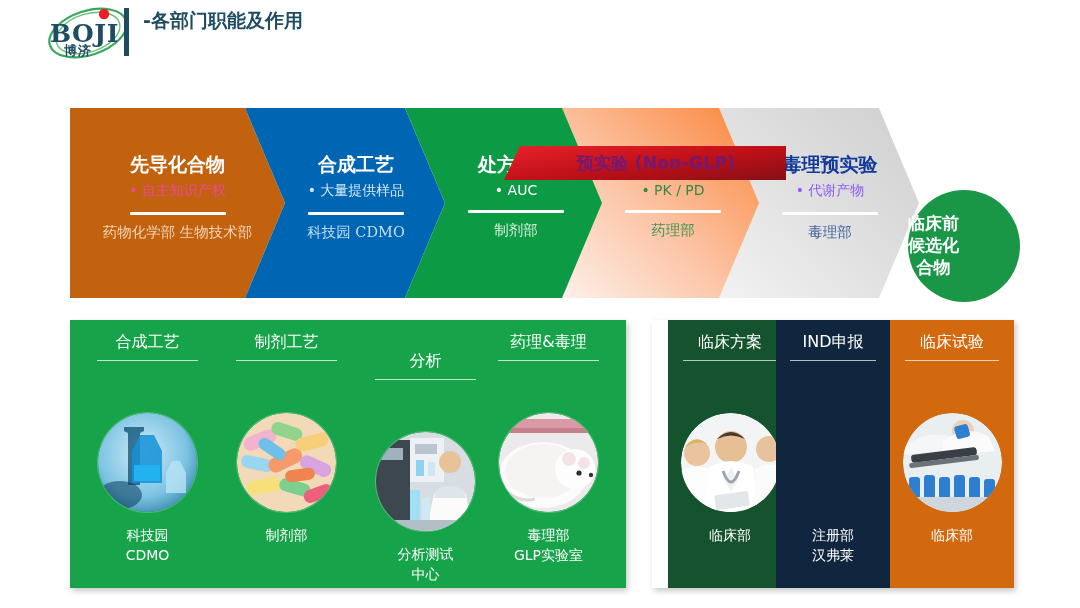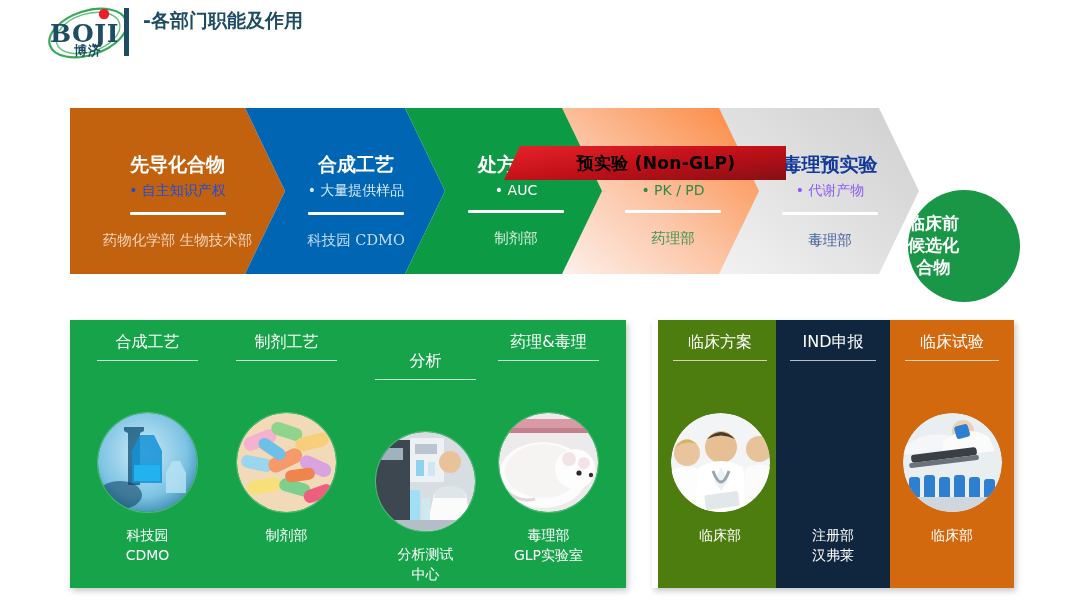--- a/index.html
+++ b/index.html
@@ -6,59 +6,59 @@
   body{
     width:1080px;height:608px;position:relative;overflow:hidden;
     font-family:"Liberation Sans","DejaVu Sans",sans-serif;
   }
 
   
   #header{position:absolute;left:0;top:0;width:1080px;height:68px;}
   #logo-block{position:absolute;left:42px;top:6px;width:96px;height:56px;}
   #logo-svg{position:absolute;left:0;top:0;}
   #logo-cn{
-    position:absolute;left:32px;top:36px;font-size:13px;font-weight:bold;
+    position:absolute;left:22px;top:36px;font-size:13px;font-weight:bold;
     color:#1d4c63;letter-spacing:1px;font-family:"DejaVu Sans",sans-serif;
   }
   #header-divider{
     position:absolute;left:124px;top:8px;width:5px;height:48px;background:#1d4c63;
   }
   #title-wrap{position:absolute;left:142px;top:8px;height:48px;display:flex;align-items:baseline;}
   #title-main{
     font-size:33px;font-weight:bold;color:#1d4c63;letter-spacing:1px;
     font-family:"DejaVu Sans",sans-serif;line-height:48px;
   }
   #title-sub{
     font-size:19px;font-weight:bold;color:#1d4c63;letter-spacing:0px;
     font-family:"DejaVu Sans",sans-serif;margin-left:1px;
   }
 
   
   #flow{position:absolute;left:0;top:70px;width:1080px;height:240px;}
 
-  .chev{position:absolute;top:38px;height:166px;}
+  .chev{position:absolute;top:38px;height:190px;}
   .chev-shape{position:absolute;left:0;top:0;width:100%;height:100%;}
   .chev-body{position:absolute;left:0;top:0;width:100%;height:100%;
     display:flex;flex-direction:column;align-items:center;padding-top:46px;box-sizing:border-box;}
   .chev-title{font-size:19px;font-weight:bold;font-family:"DejaVu Sans",sans-serif;line-height:1.1;}
   .chev-bullet{font-size:14px;margin-top:7px;font-family:"DejaVu Sans",sans-serif;white-space:nowrap;}
   .chev-rule{width:96px;height:3px;margin-top:12px;border-radius:1px;}
-  .chev-dept{font-size:14.5px;line-height:1.45;margin-top:15px;text-align:center;
+  .chev-dept{font-size:14.5px;line-height:1.45;margin-top:7px;text-align:center;
     font-family:"DejaVu Serif",serif;white-space:nowrap;}
 
   #overflow-dept{
     position:absolute;left:84px;top:276px;font-size:15px;color:#3a3a3a;
     font-family:"DejaVu Serif",serif;
   }
 
   #redband{position:absolute;left:504px;top:76px;width:282px;height:34px;}
   #redband-label{
     position:absolute;left:0;top:0;width:282px;height:34px;
     display:flex;align-items:center;justify-content:center;
-    color:#000000;font-size:17px;font-weight:bold;
+    color:#701a75;font-size:17px;font-weight:bold;
     font-family:"DejaVu Sans",sans-serif;letter-spacing:0.3px;padding-left:22px;box-sizing:border-box;
   }
 
   #endcircle{
     position:absolute;left:908px;top:120px;width:112px;height:112px;border-radius:50%;
     background:#1a9647;display:flex;flex-direction:column;align-items:flex-start;justify-content:center;
   }
   #endcircle-text{
     color:#ffffff;font-size:17px;font-weight:bold;line-height:1.28;text-align:center;
     font-family:"DejaVu Sans",sans-serif;white-space:pre-line;
@@ -133,21 +133,21 @@
 </div>
 
 <div id="flow">
 
   <div class="chev" style="left:70px;width:215px;">
     <svg class="chev-shape" viewBox="0 0 215 190" preserveAspectRatio="none">
       <polygon points="0,0 175,0 215,95 175,190 0,190" fill="#c2620f"></polygon>
     </svg>
     <div class="chev-body">
       <div class="chev-title" style="color:#ffffff">先导化合物</div>
-      <div class="chev-bullet" style="color:#1d4ed8">• 自主知识产权</div>
+      <div class="chev-bullet" style="color:#ec4899">• 自主知识产权</div>
       <div class="chev-rule" style="background:#ffffff"></div>
       <div class="chev-dept" style="color:#f4d6bb">药物化学部
 生物技术部</div>
     </div>
   </div>
   <div id="overflow-dept">药代分析部</div>
 
   <div class="chev" style="left:245px;width:200px;">
     <svg class="chev-shape" viewBox="0 0 200 190" preserveAspectRatio="none">
       <polygon points="0,0 160,0 200,95 160,190 0,190 40,95" fill="#0066b3"></polygon>
@@ -324,21 +324,21 @@
         <path d="M8 78 q12 12 28 8" stroke="#ded8d8" stroke-width="3" fill="none"></path>
       </svg>
     </div>
     <div class="g-label">毒理部
 GLP实验室</div>
   </div>
 </div>
 
 <div id="panel-right">
 
-  <div class="r-col" style="left:6px;width:124px;background:#4d7c0f;">
+  <div class="r-col" style="left:16px;width:124px;background:#14532d;">
     <div class="r-head">临床方案</div>
     <div class="r-rule"></div>
     <div class="r-circle" style="left:13px;">
       <svg width="99" height="99" viewBox="0 0 99 99">
         <circle cx="49.5" cy="49.5" r="49.5" fill="#f3f4f5"></circle>
         <circle cx="16" cy="40" r="13" fill="#e9c49c"></circle>
         <path d="M0 58 q16 -9 32 0 l3 41 h-38 z" fill="#fdfdfd"></path>
         <path d="M4 34 q10 -14 22 -3 q-10 -4 -22 3" fill="#d6b45e"></path>
         <circle cx="50" cy="34" r="16" fill="#e7bf94"></circle>
         <path d="M36 26 q14 -14 28 0 q-14 -7 -28 0" fill="#4a3a2e"></path>

